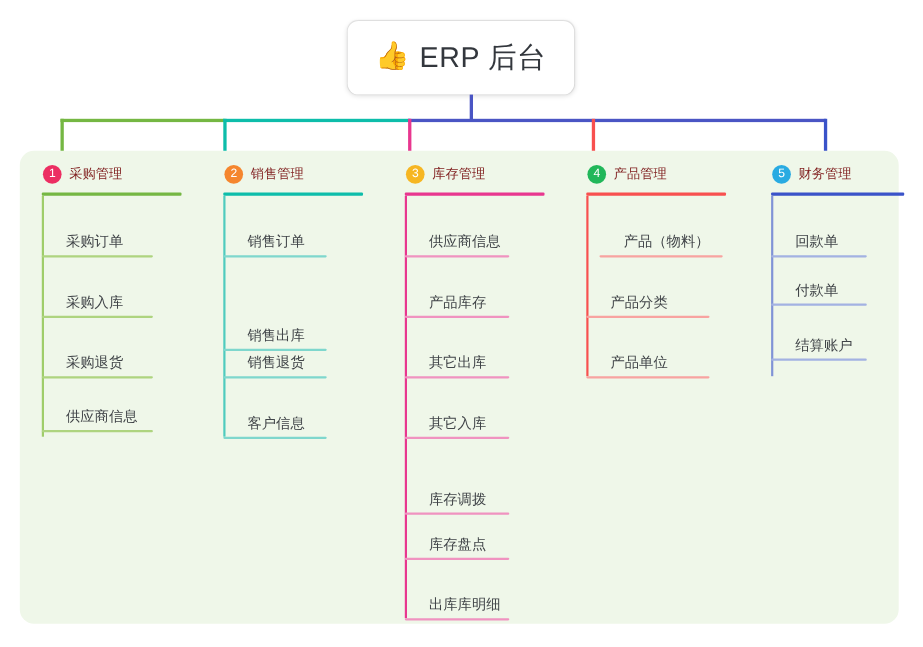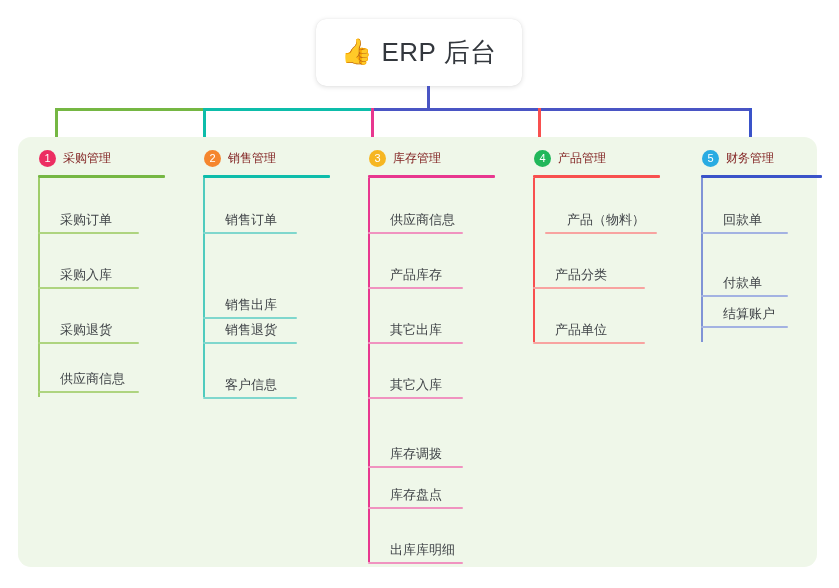--- a/index.html
+++ b/index.html
@@ -253,21 +253,21 @@
         <div class="col-head" style="position: absolute; top: 8px; left: 0px;">
           <span class="badge" style="background: rgb(41, 171, 226);">5</span>
           <span class="col-title">财务管理</span>
         </div>
         <div class="head-rule" style="top: 38px; width: 121px; background: rgb(58, 83, 201);"></div>
         <div class="spine" style="left: 0px; top: 41px; height: 164px; background: rgb(128, 147, 214);"></div>
         <div class="leaf" style="top: 42px; width: 111px; height: 55px; padding-left: 20px;">
           <span class="leaf-label">回款单</span>
           <div class="leaf-rule" style="width: 87px; background: rgb(163, 178, 226);"></div>
         </div>
-        <div class="leaf" style="top: 105px; width: 111px; height: 55px;">
+        <div class="leaf" style="top: 86px; width: 111px; height: 55px;">
           <span class="leaf-label">付款单</span>
           <div class="leaf-rule" style="width: 87px; background: rgb(163, 178, 226);"></div>
         </div>
         <div class="leaf" style="top: 152px; width: 111px; height: 39px;">
           <span class="leaf-label">结算账户</span>
           <div class="leaf-rule" style="width: 87px; background: rgb(163, 178, 226);"></div>
         </div>
       </div>
     </div>
 </div>

